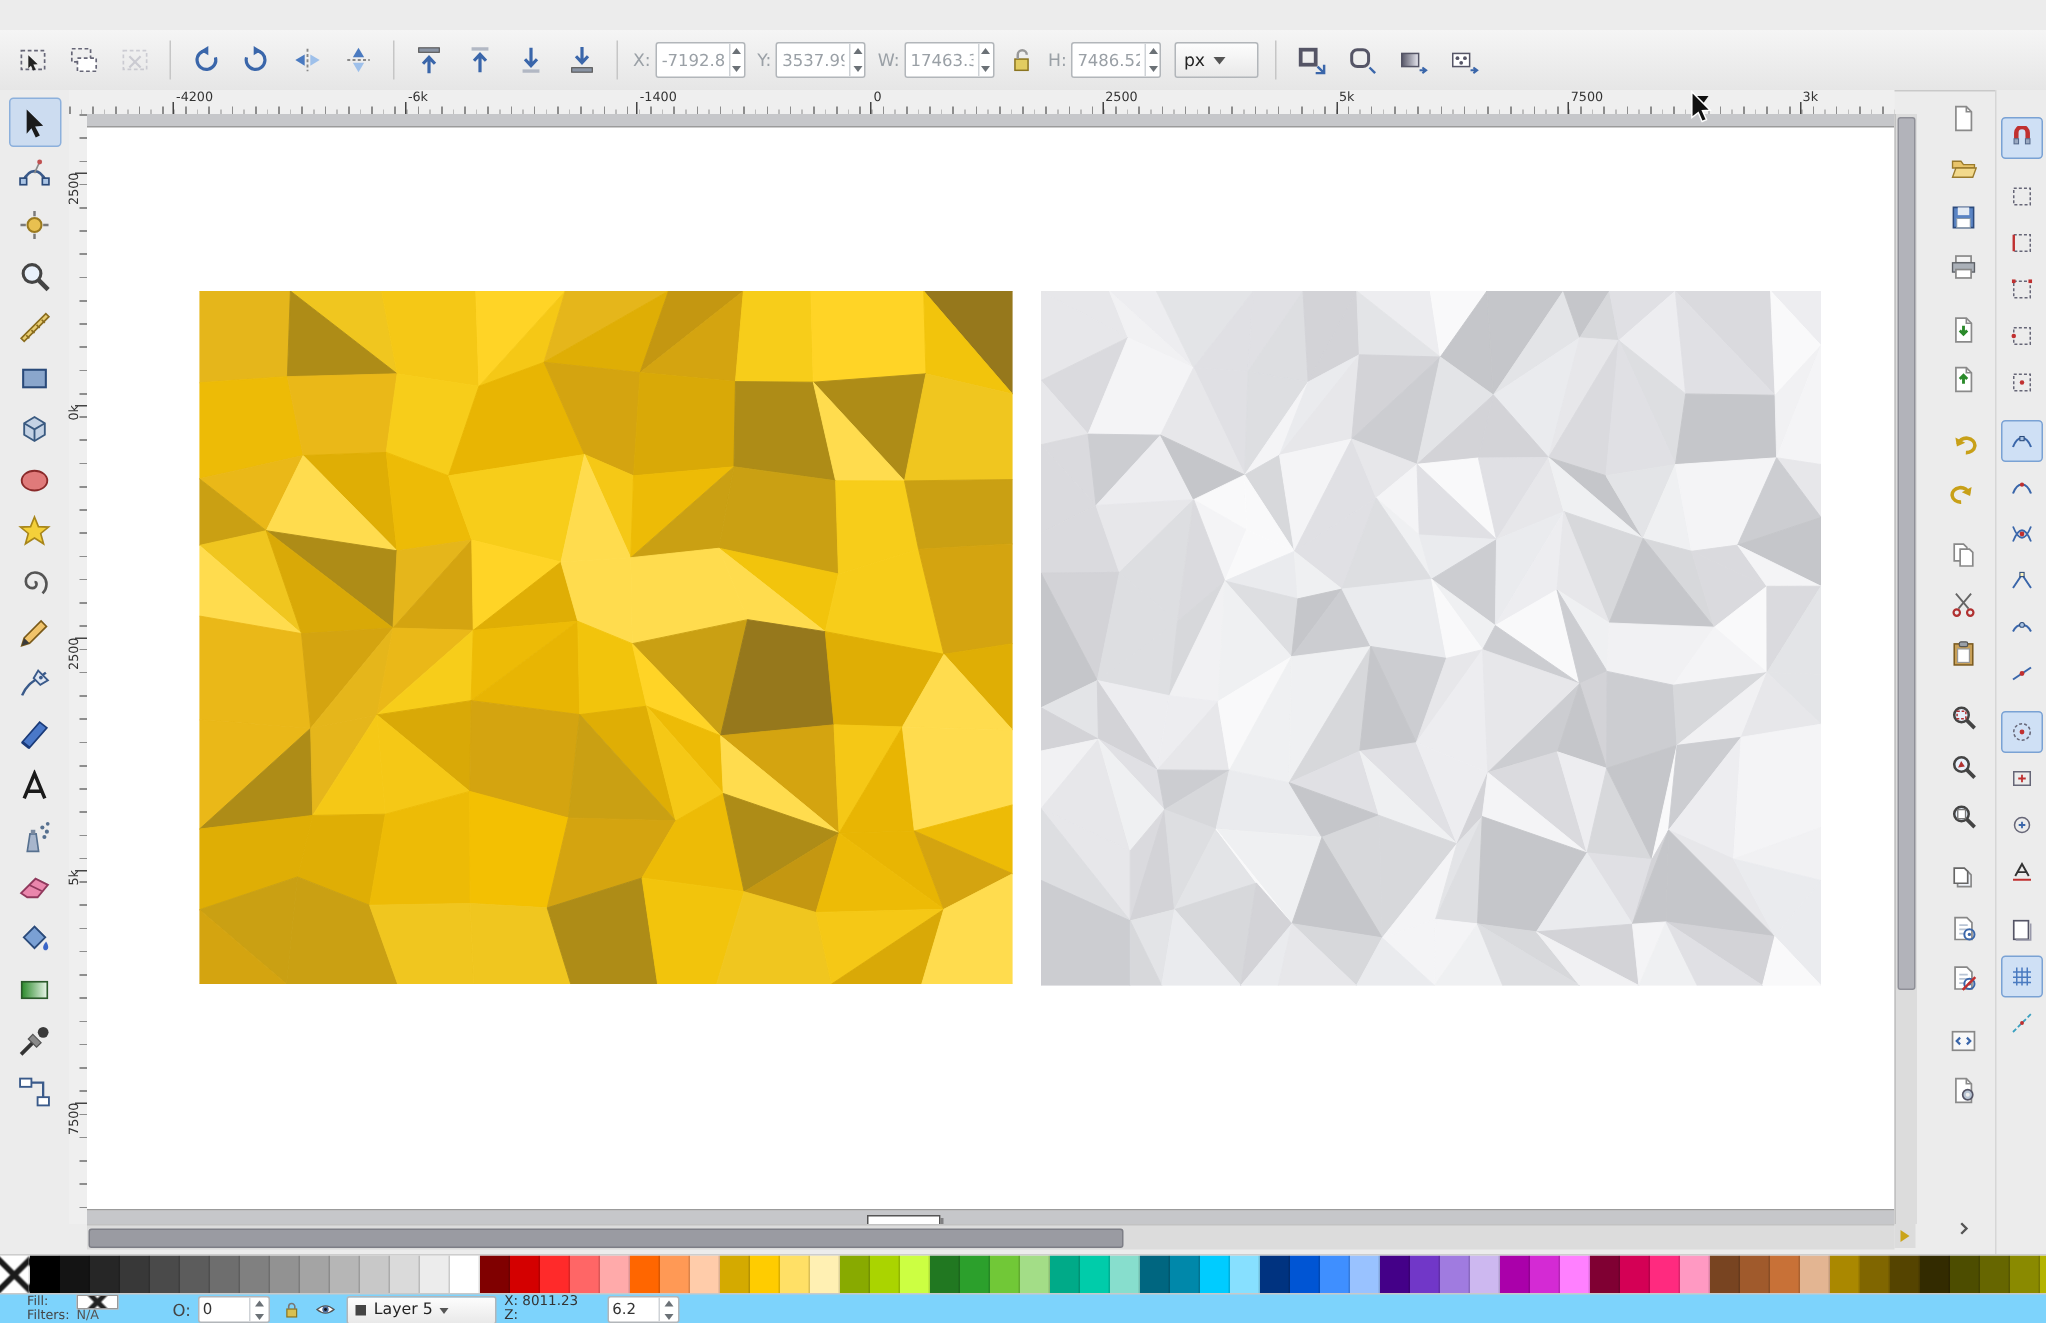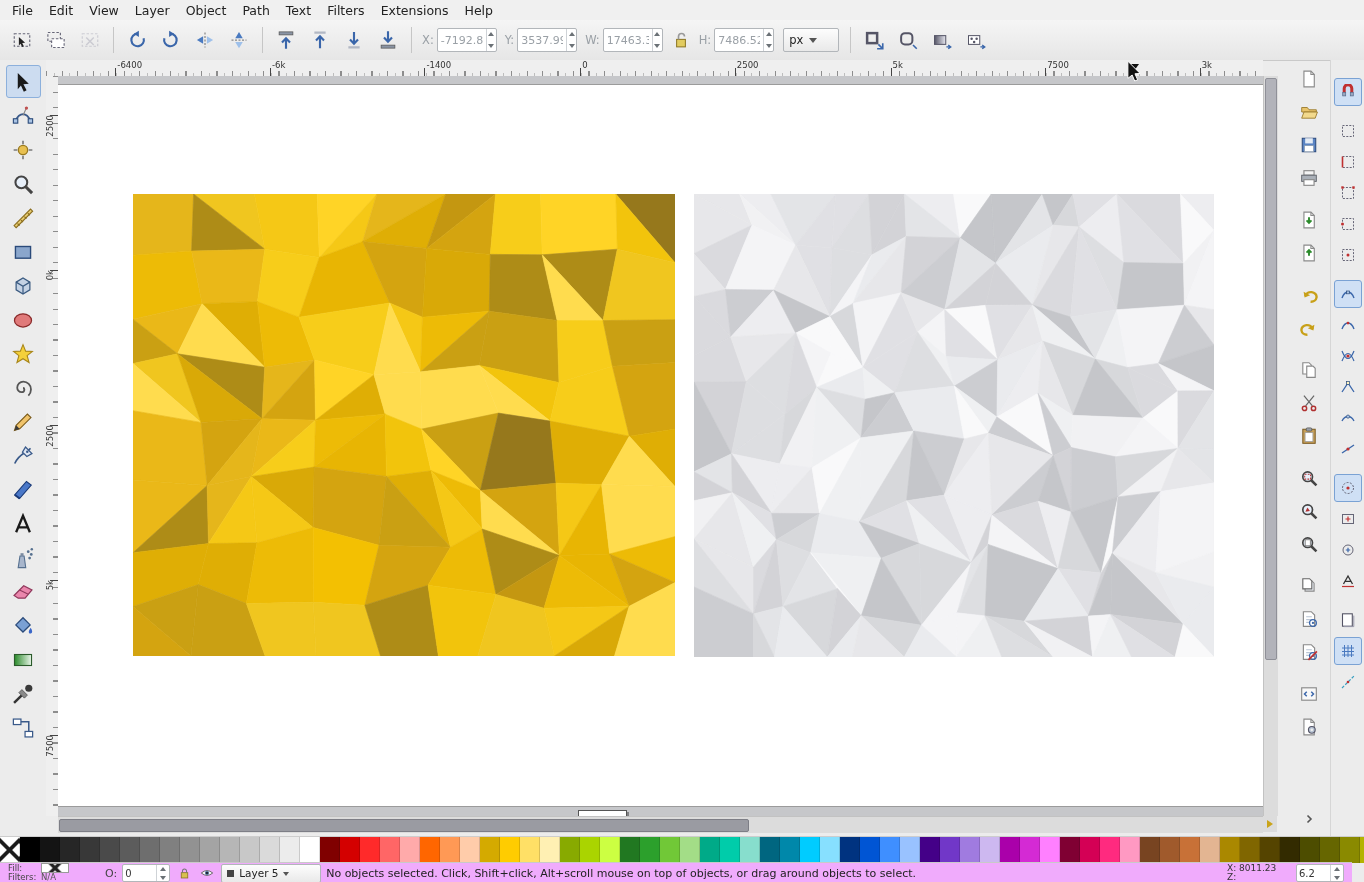--- a/index.html
+++ b/index.html
@@ -87,22 +87,22 @@
 
   
   .palette{position:absolute;left:0;top:836px;right:0;height:26px;background:#e4e4e4;border-top:1px solid #cdcdcd;
     display:flex;align-items:stretch;overflow:hidden;}
   .swatch{width:19px;flex:0 0 auto;border-right:1px solid rgba(0,0,0,.14);}
   .swatch.none{background:
     linear-gradient(45deg,transparent 42%,#1a1a1a 46%,#1a1a1a 54%,transparent 58%),
     linear-gradient(135deg,transparent 42%,#1a1a1a 46%,#1a1a1a 54%,transparent 58%),#fff;}
 
   
-  .statusbar{position:absolute;left:0;top:862px;right:12px;height:20px;background:#f0abfc;border-top:1px solid #c9c9c9;
-    display:flex;align-items:center;gap:5px;padding:0 8px;font-size:11px;overflow:hidden;}
+  .statusbar{position:absolute;left:0;top:862px;right:0;height:20px;background:#7dd3fc;border-top:1px solid #c9c9c9;
+    display:flex;align-items:center;gap:5px;padding:0 18px;font-size:11px;overflow:hidden;}
   .fs-block{display:flex;flex-direction:column;justify-content:center;width:92px;font-size:8.5px;line-height:9.5px;flex:0 0 auto;}
   .fs-row{display:flex;align-items:center;gap:3px;}
   .fs-lab{color:#444;width:30px;}
   .fs-none{width:26px;height:8px;border:1px solid #999;background:
     linear-gradient(45deg,transparent 40%,#222 46%,#222 54%,transparent 60%),
     linear-gradient(135deg,transparent 40%,#222 46%,#222 54%,transparent 60%),#fff;}
   .fs-na{color:#555;text-align:right;}
   .sb-lab{color:#444;flex:0 0 auto;}
   .sb-entry{width:46px;height:16px;background:#fff;border:1px solid #b2b6ba;border-radius:2px;
     display:inline-flex;align-items:center;overflow:hidden;flex:0 0 auto;}
@@ -114,32 +114,20 @@
   .layer-combo .caret{border-top-color:#555;border-width:3.5px;border-top-width:4.5px;margin-top:4px;}
   .sb-msg{flex:1 1 auto;white-space:nowrap;overflow:hidden;text-overflow:ellipsis;color:#222;font-size:11px;}
   .sb-coords{display:flex;flex-direction:column;font-size:9px;line-height:9.5px;color:#333;text-align:left;width:64px;flex:0 0 auto;}
   .mouse-cursor{position:absolute;left:1126px;top:60px;z-index:40;}
 </style>
 </head>
 <body>
 
 <div class="app">
 
-  <div id="menubar" class="menubar">
-      <div class="menu-item">File</div>
-      <div class="menu-item">Edit</div>
-      <div class="menu-item">View</div>
-      <div class="menu-item">Layer</div>
-      <div class="menu-item">Object</div>
-      <div class="menu-item">Path</div>
-      <div class="menu-item">Text</div>
-      <div class="menu-item">Filters</div>
-      <div class="menu-item">Extensions</div>
-      <div class="menu-item">Help</div>
-    </div>
   <div id="toolbar" class="toolbar">
       <div class="tb-btn">
         <svg width="20" height="20" viewBox="0 0 16 16">
           <rect x="1.8" y="3" width="12.4" height="10" fill="none" stroke="#667" stroke-dasharray="2 1.4" stroke-width="0.9"></rect>
           <path d="M5.5 5.5 L10.5 10.2 L8.2 10.4 L9.4 13 L8.1 13.6 L6.9 11 L5.5 12.4 Z" fill="#222"></path>
         </svg>
       </div>
       <div class="tb-btn">
         <svg width="20" height="20" viewBox="0 0 16 16">
           <rect x="1.5" y="2" width="10" height="7" fill="none" stroke="#667" stroke-dasharray="2 1.4" stroke-width="0.9"></rect>
@@ -415,21 +403,21 @@
       <div class="tool-btn">
         <svg width="22" height="22" viewBox="0 0 16 16">
           <rect x="1" y="1.5" width="5.5" height="4" fill="#fff" stroke="#3a5a8a" stroke-width="0.9"></rect>
           <rect x="9.5" y="10.5" width="5.5" height="4" fill="#fff" stroke="#3a5a8a" stroke-width="0.9"></rect>
           <path d="M6.5 3.5 H12.2 V10.5" fill="none" stroke="#3a5a8a" stroke-width="1.1"></path>
         </svg>
       </div>
     </div>
 
   <div id="hruler" class="hruler">
-      <span class="hr-lab" style="left: 5.7%;">-6400</span>
+      <span class="hr-lab" style="left: 5.7%;">-4200</span>
       <i class="hr-tick" style="left: 5.7%;"></i>
       <span class="hr-lab" style="left: 18.4%;">-6k</span>
       <i class="hr-tick" style="left: 18.4%;"></i>
       <span class="hr-lab" style="left: 31.1%;">-1400</span>
       <i class="hr-tick" style="left: 31.1%;"></i>
       <span class="hr-lab" style="left: 43.9%;">0</span>
       <i class="hr-tick" style="left: 43.9%;"></i>
       <span class="hr-lab" style="left: 56.6%;">2500</span>
       <i class="hr-tick" style="left: 56.6%;"></i>
       <span class="hr-lab" style="left: 69.4%;">5k</span>
@@ -1149,21 +1137,20 @@
         <path d="M1.5 8 Q8 2.5 14.5 8 Q8 13.5 1.5 8 Z" fill="#fff" stroke="#555"></path>
         <circle cx="8" cy="8" r="2.4" fill="#4a6a9a"></circle>
           <circle cx="8" cy="8" r="1.1" fill="#111"></circle>
       </svg>
     </span>
     <span class="layer-combo">
       <span class="layer-chip"></span>
       <span>Layer 5</span>
       <span class="caret"></span>
     </span>
-    <span class="sb-msg">No objects selected. Click, Shift+click, Alt+scroll mouse on top of objects, or drag around objects to select.</span>
     <span class="sb-coords">
       <span>X: 8011.23</span>
       <span>Z:</span>
     </span>
     <span class="sb-entry">
       <input value="6.2" style="">
       <span class="spin">
           <i class="up"></i>
           <i class="dn"></i>
         </span>

